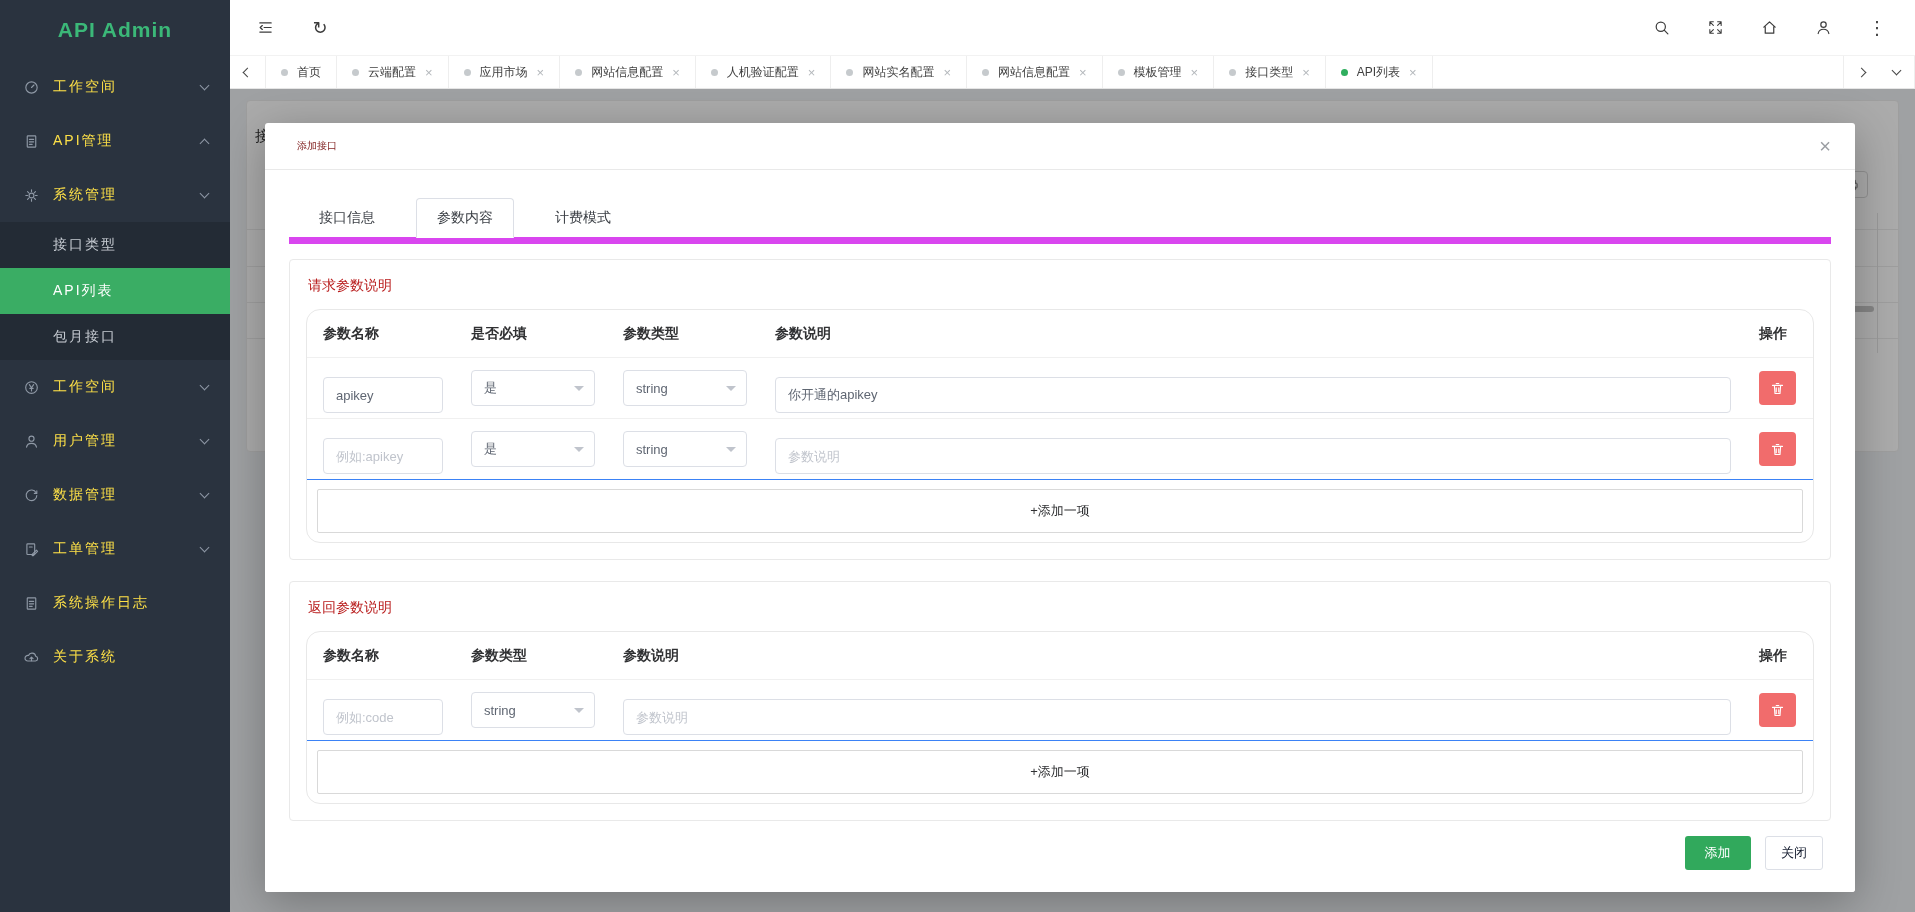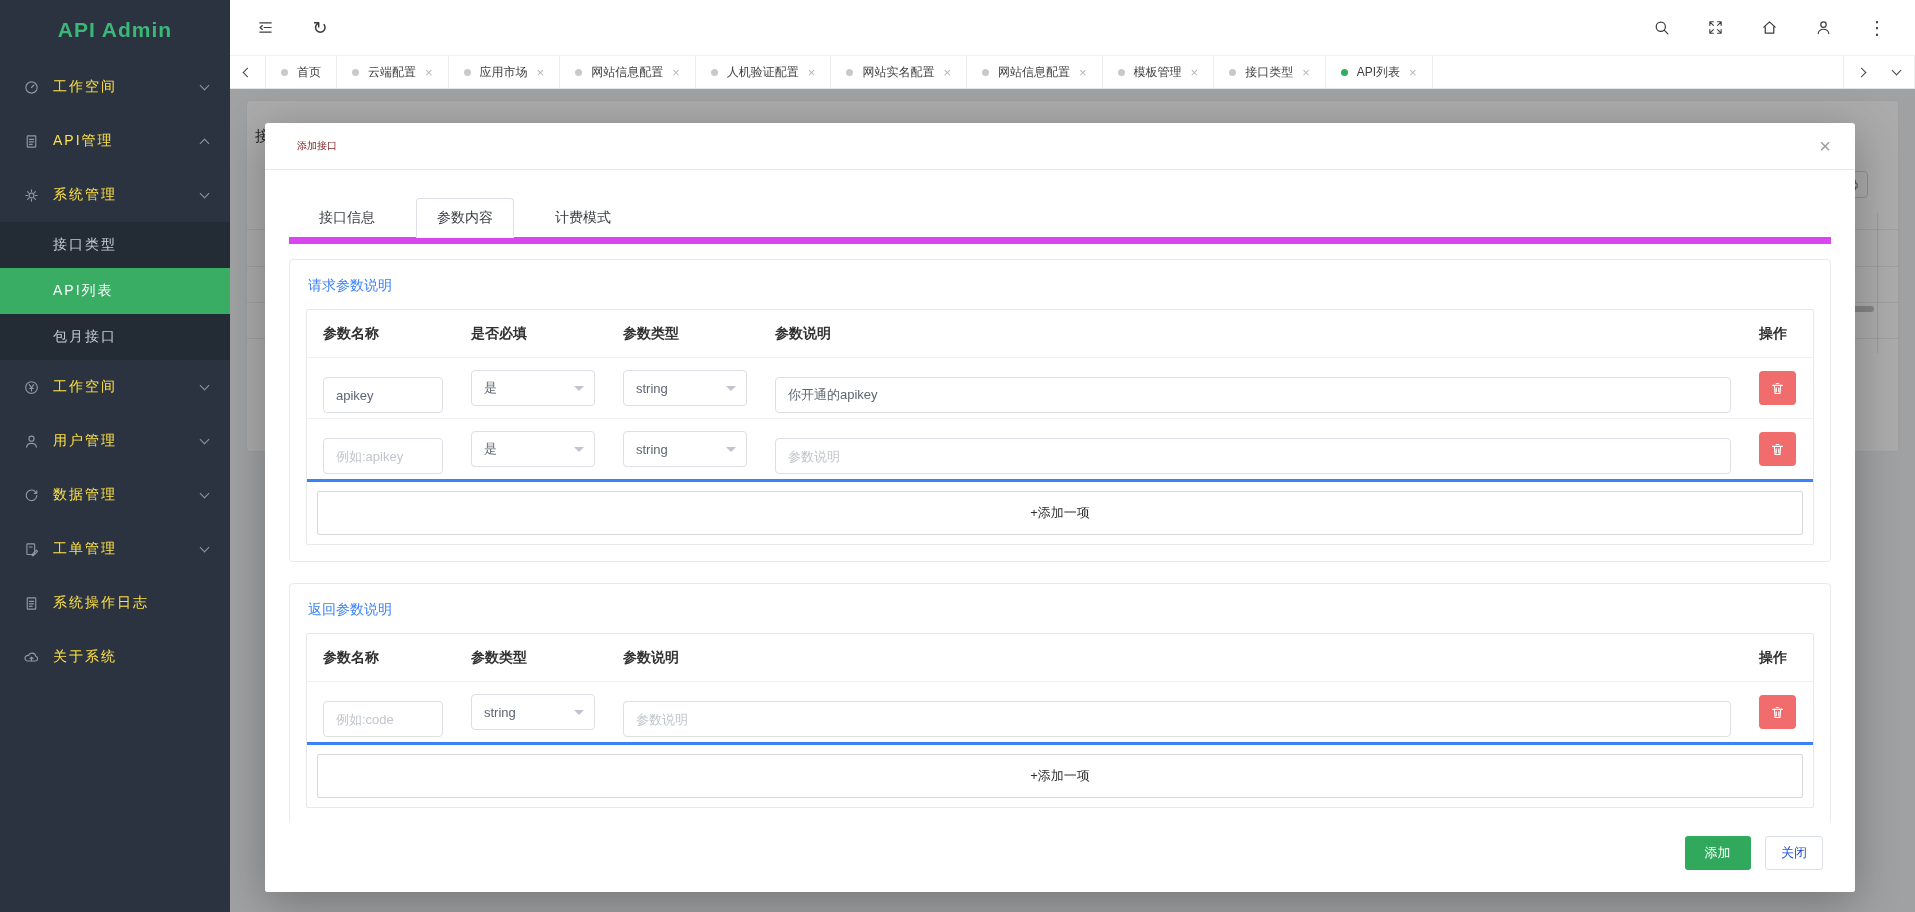--- a/index.html
+++ b/index.html
@@ -79,50 +79,50 @@
   .modal-bd { padding:28px 24px 0 24px; }
 
   .mtabs { display:flex; border-bottom:7px solid #d946ef; padding-left:9px;gap:20px; }
   .mtab { height:40px; display:flex; align-items:center; padding:0 20px; font-size:14px;
     color:#3b3f45; cursor:pointer; margin-bottom:-1px; border:1px solid transparent; }
   .mtab.active { background:#fff; border:1px solid #dcdfe6; border-bottom-color:#fff;
     border-radius:4px 4px 0 0; }
 
   .section { border:1px solid #e9e9e9; border-radius:4px; background:#fff;
     margin-top:15px; padding:15px 16px 16px 16px; }
-  .sec-title { font-size:14px; color:#3b82f6; margin:2px 0 14px 2px; }
-  .ptable { border:1px solid #e8e8e8; border-radius:2px; background:#fff; }
+  .sec-title { font-size:14px; color:#b91c1c; margin:2px 0 14px 2px; }
+  .ptable { border:1px solid #e8e8e8; border-radius:14px; background:#fff; }
   .grid5 { display:grid; grid-template-columns:120px 124px 124px minmax(0,1fr) 38px;
     column-gap:28px; padding:0 16px; align-items:center; }
   .grid4 { display:grid; grid-template-columns:120px 124px minmax(0,1fr) 38px;
     column-gap:28px; padding:0 16px; align-items:center; }
   .t-head { height:47px; font-size:14px; font-weight:bold; color:#303133; }
   .t-row { height:61px; border-top:1px solid #f0f0f0; }
   .inp { height:36px; width:100%; border:1px solid #dcdfe6; border-radius:4px;
     padding:0 12px; font-size:13px; color:#5f6672; outline:none; background:#fff;
     font-family:inherit;margin-top:14px; }
   .inp::placeholder { color:#c0c4cc; }
   .sel { height:36px; width:100%; border:1px solid #dcdfe6; border-radius:4px;
     padding:0 26px 0 12px; font-size:13px; color:#5f6672; background:#fff;
     display:flex; align-items:center; position:relative; cursor:pointer; }
   .sel .caret { position:absolute; right:10px; top:15px; width:0; height:0;
     border:5px solid transparent; border-top-color:#c0c4cc; }
   .del-btn { width:37px; height:34px; background:#f16c6c; border:none; border-radius:4px;
     display:flex; align-items:center; justify-content:center; cursor:pointer; }
   .del-btn svg { width:15px; height:15px; stroke:#fff; fill:none; stroke-width:1.8;
     stroke-linecap:round; stroke-linejoin:round; }
-  .add-row { padding:9px 10px; border-top:3px solid #3b82f6; }
+  .add-row { padding:9px 10px; border-top:1px solid #3b82f6; }
   .add-btn { width:100%; height:44px; background:#fff; border:1px solid #d9d9d9;
     border-radius:2px; font-size:13px; color:#303133; cursor:pointer; font-family:inherit; }
 
   .modal-ft { position:absolute; left:0; right:0; bottom:0; padding:14px 32px 22px;
     text-align:right; background:#fff; border-radius:0 0 3px 3px; }
   .btn-green { background:#31a95c; color:#fff; border:none; border-radius:3px;
     padding:8px 20px; font-size:13px; cursor:pointer; font-family:inherit; }
-  .btn-plain { background:#fff; color:#1d4ed8; border:1px solid #dcdfe6; border-radius:3px;
+  .btn-plain { background:#fff; color:#0f172a; border:1px solid #dcdfe6; border-radius:3px;
     padding:7px 15px; font-size:13px; margin-left:10px; cursor:pointer; font-family:inherit; }
 </style>
 </head>
 <body>
 
 <div class="sidebar">
   <div class="logo">API Admin</div>
 
   <div class="menu-item">
     <span class="mi-icon">

